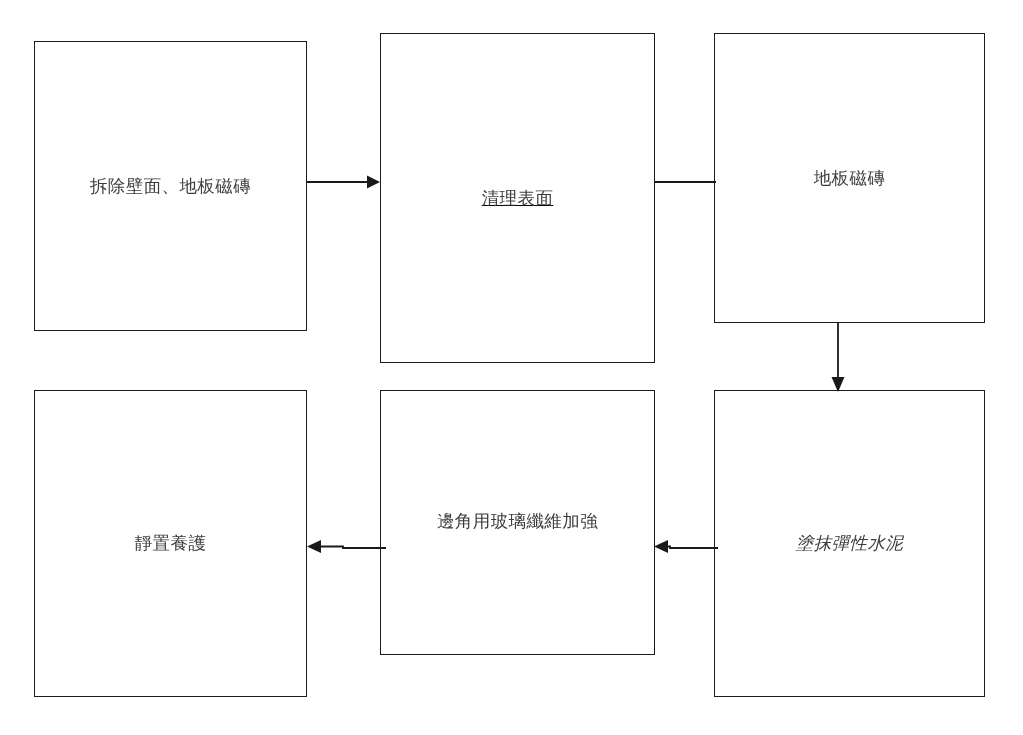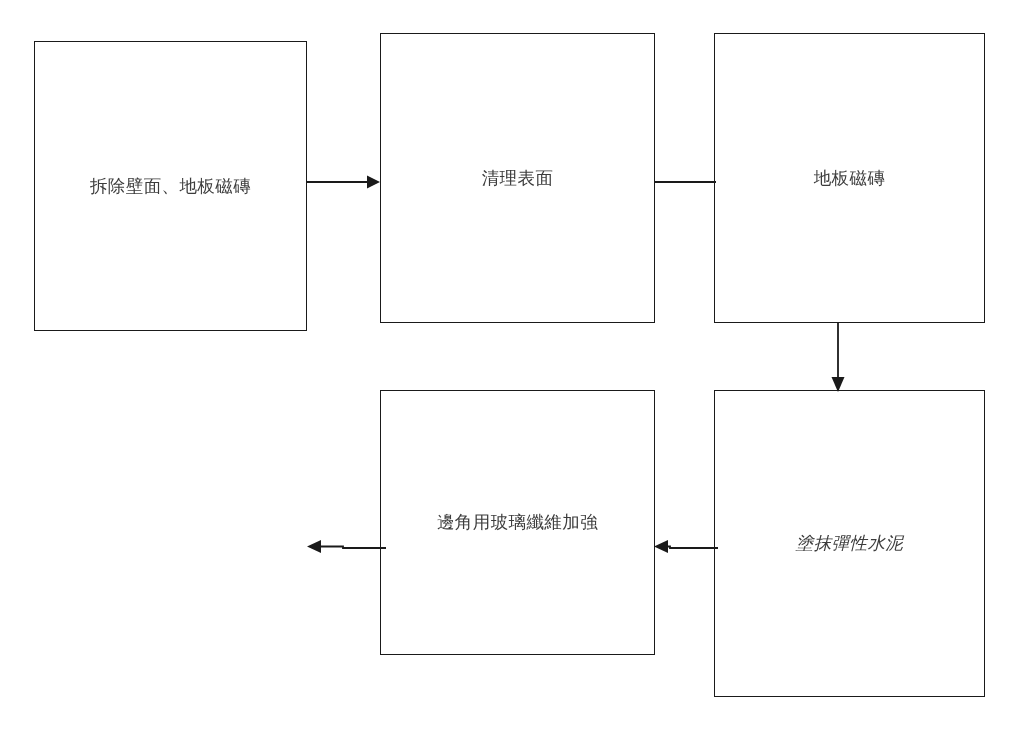--- a/index.html
+++ b/index.html
@@ -30,25 +30,25 @@
     font-size: 17.5px;
     line-height: 1.3;
     color: #3c3c3c;
     letter-spacing: 0.4px;
     white-space: nowrap;
     text-align: center;
     user-select: none;
   }
   
   #node-demolish { left: 34px;  top: 33px;  width: 273px; height: 290px; margin-top: 8px; }
-  #node-clean    { left: 380px; top: 33px;  width: 275px; height: 290px; }
+  #node-clean    { left: 380px; top: 33px;  width: 275px; height: 330px; text-decoration: underline; }
   #node-struct   { left: 714px; top: 33px;  width: 271px; height: 290px; }
   
   #node-cure     { left: 34px;  top: 390px; width: 273px; height: 307px; }
-  #node-fiber    { left: 380px; top: 390px; width: 275px; height: 265px; }
+  #node-fiber    { left: 380px; top: 390px; width: 275px; height: 265px; font-family: Liberation Mono, monospace; }
   #node-cement   { left: 714px; top: 390px; width: 271px; height: 307px; font-style: italic; }
 
   .connector {
     position: absolute;
     overflow: visible;
     pointer-events: none;
   }
   .connector line,
   .connector polyline {
     stroke: #1a1a1a;
@@ -70,20 +70,23 @@
   </div>
 
   <div class="node" id="node-clean">
     <span class="node-label">清理表面</span>
   </div>
 
   <div class="node" id="node-struct">
     <span class="node-label">地板磁磚</span>
   </div>
 
+  <div class="node" id="node-cure">
+    <span class="node-label">靜置養護</span>
+  </div>
 
   <div class="node" id="node-fiber">
     <span class="node-label">邊角用玻璃纖維加強</span>
   </div>
 
   <div class="node" id="node-cement">
     <span class="node-label">塗抹彈性水泥</span>
   </div>
 
   <svg class="connector" style="left:300px; top:160px; width:92px; height:44px;" viewBox="0 0 92 44">

